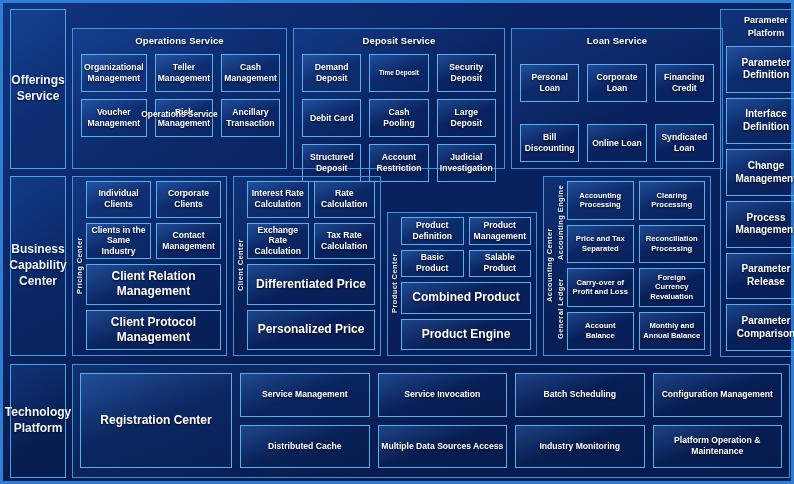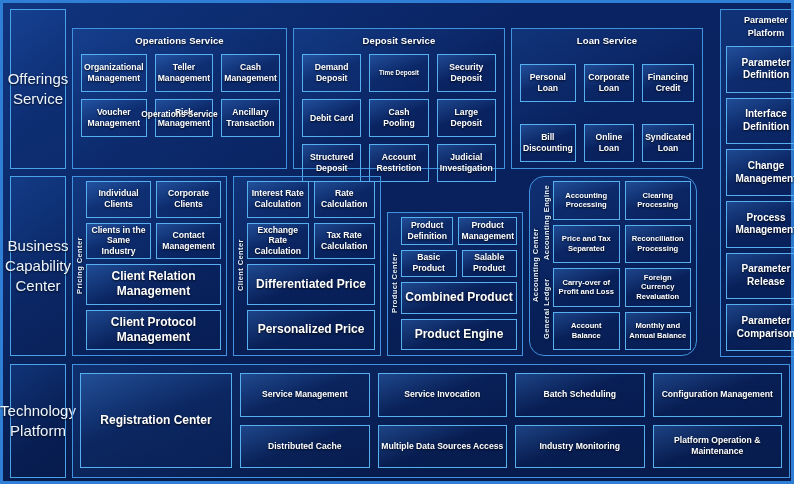--- a/index.html
+++ b/index.html
@@ -24,22 +24,22 @@
   
   .row {
     position: absolute;
     display: flex;
     gap: 6px;
   }
   .sidelabel {
     border: 1px solid #4aa3e8;
     background: linear-gradient(140deg, rgba(40,110,210,0.22) 0%, rgba(10,35,95,0.05) 60%);
     color: #eef6ff;
-    font-size: 15px;
-    font-weight: normal;
+    font-size: 12px;
+    font-weight: bold;
     line-height: 1.32;
     display: flex; align-items: center; justify-content: center;
     text-align: center;
     text-shadow: 0 1px 2px rgba(0,0,0,.75);
     box-sizing: border-box;
   }
   .panel {
     border: 1px solid #3f93df;
     background: linear-gradient(150deg, rgba(45,115,215,0.20) 0%, rgba(9,32,90,0.02) 55%);
     box-sizing: border-box;
@@ -85,21 +85,21 @@
   #row1 .sidelabel { width: 56px; }
   #row1 .panel { padding: 6px 8px 7px; margin-top: 19px; }
   .grid3 {
     display: grid;
     grid-template-columns: repeat(3, 1fr);
     gap: 7px 8px;
   }
   #row1 .grid3 .box { height: 38px; }
   #offerings-ops { width: 215px; }
   #offerings-dep { width: 212px; }
-  #offerings-loan { width: 192px; }
+  #offerings-loan { width: 212px; }
   .dup-title {
     position: absolute;
     left: 0; right: 0;
     color: #ffffff;
     font-size: 8.4px;
     font-weight: bold;
     text-align: center;
     text-shadow: 0 1px 2px rgba(0,0,0,.9);
     pointer-events: none;
   }
@@ -138,22 +138,22 @@
     flex: 1;
     display: flex; flex-direction: column; gap: 5px;
   }
   .capgroup .pair {
     display: flex; gap: 5px; flex: 1;
   }
   .capgroup .pair .box { flex: 1; }
   .capgroup .stack > .box { flex: 1; }
   #cap-client { width: 155px; }
   #cap-pricing { width: 148px; }
-  #cap-product { width: 136px; margin-top: 36px; }
-  #cap-accounting { width: 168px; padding-left: 1px; border-radius: 15px; }
+  #cap-product { width: 150px; margin-top: 36px; }
+  #cap-accounting { width: 168px; padding-left: 1px; }
   .acct-outer { display: flex; gap: 2px; flex: 1; }
   .acct-halves { flex: 1; display: flex; flex-direction: column; gap: 5px; }
   .acct-half { display: flex; gap: 2px; flex: 1; }
   .acct-half .inner { flex: 1; display: flex; flex-direction: column; gap: 5px; }
   .acct-half .inner .pair { display: flex; gap: 5px; flex: 1; }
   .acct-half .inner .pair .box { flex: 1; font-size: 7.6px; }
 
   
   #row3 { left: 7px; top: 361px; width: 780px; height: 114px; }
   #row3 .sidelabel { width: 56px; }

